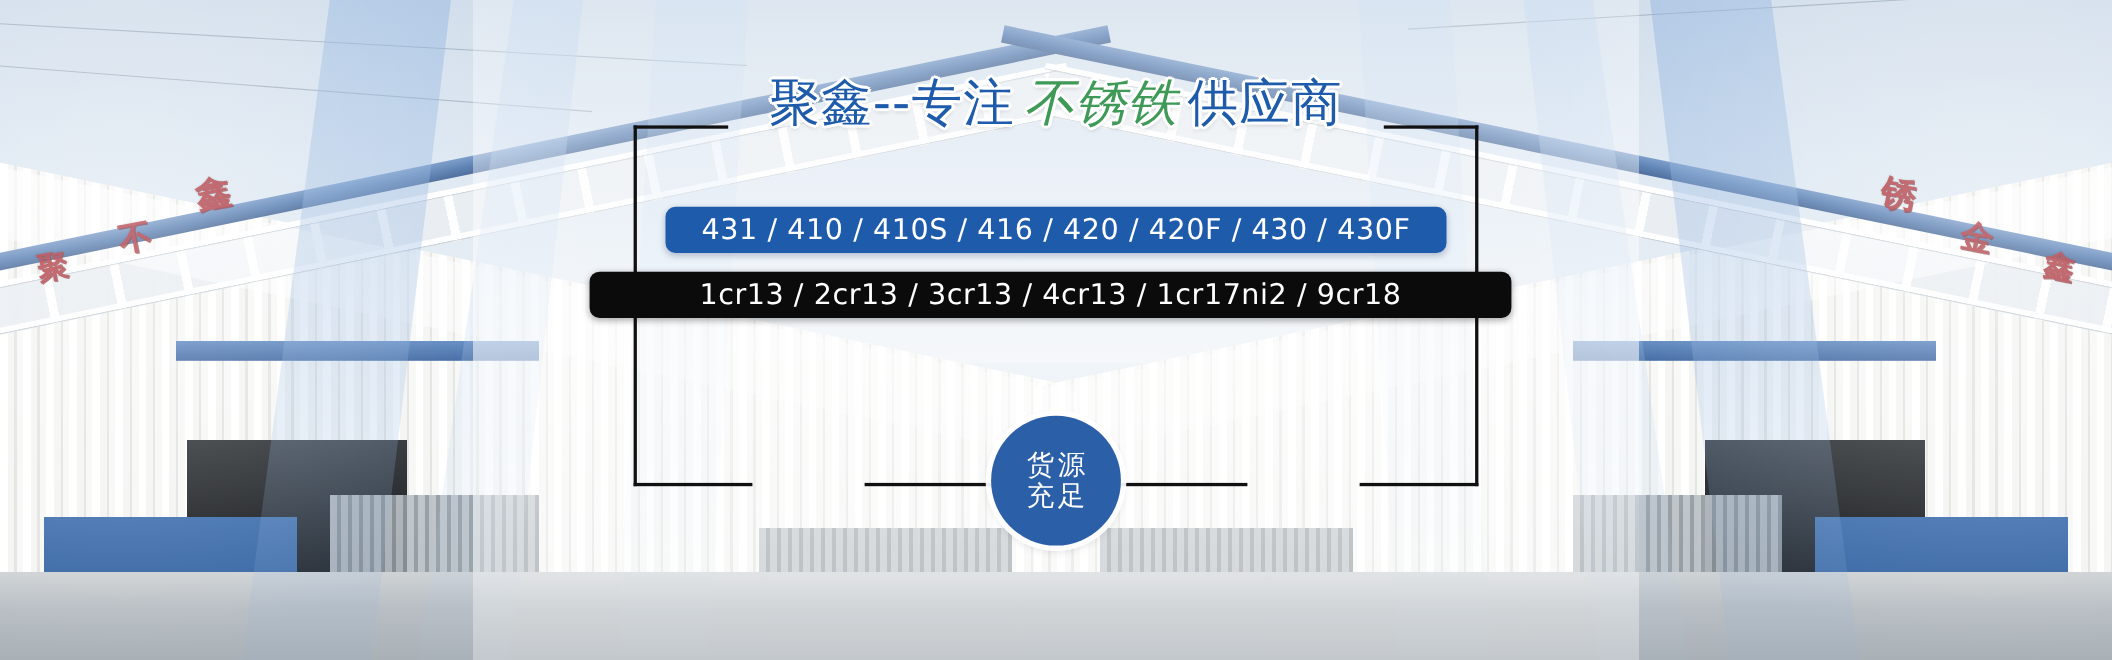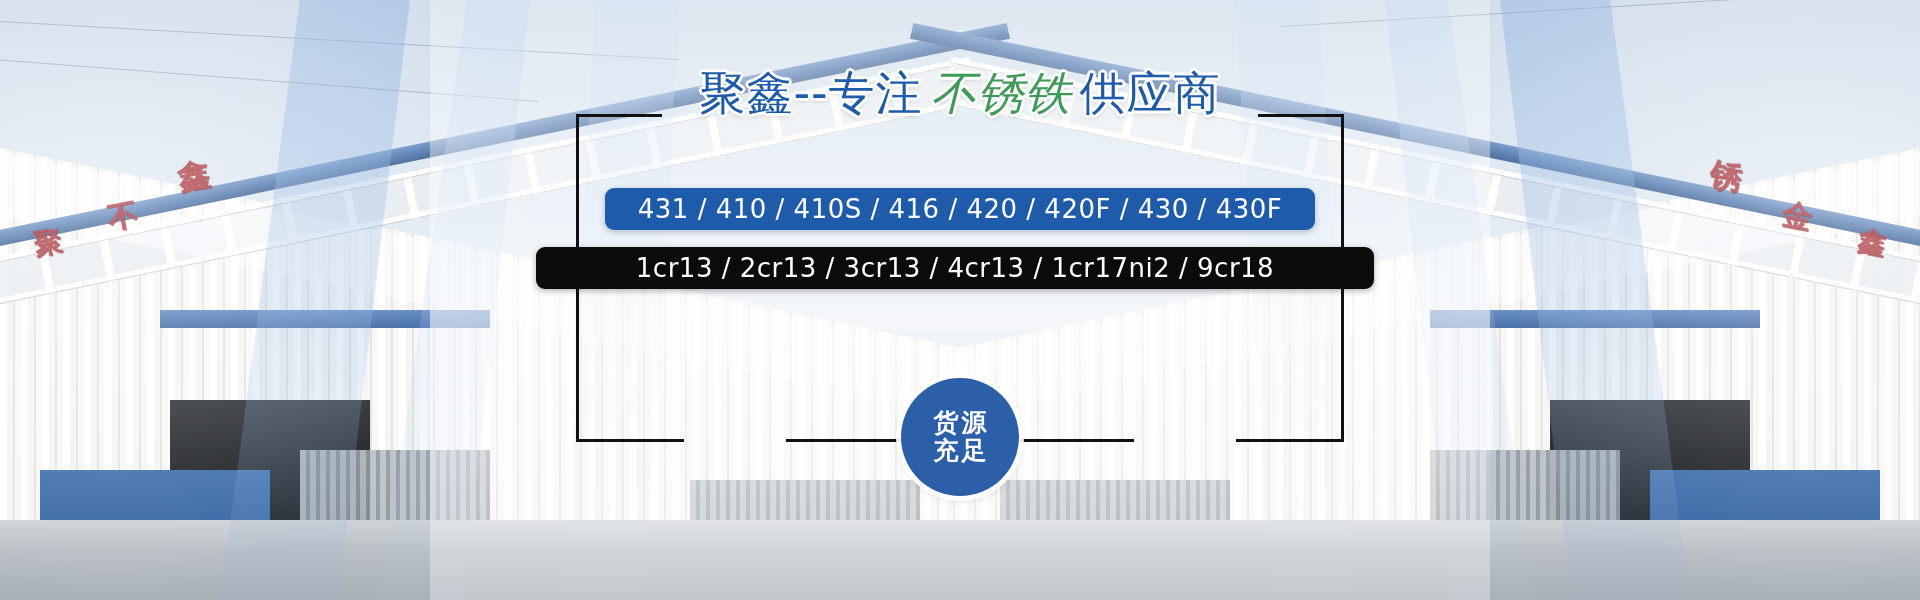--- a/index.html
+++ b/index.html
@@ -160,21 +160,21 @@
                background:#1e5bab; box-shadow:0 2px 6px rgba(20,50,95,.28); }
   .pill-dark { left:508px; top:247px; width:838px; height:42px;
                background:#0b0b0b; box-shadow:0 2px 6px rgba(0,0,0,.3);margin-left:28px; }
 
   
   .circles { position:absolute; left:0; top:372px; width:1920px; height:130px; z-index:8;
              display:flex; align-items:center; justify-content:center; gap:76px; }
   .circle {
     width:118px; height:118px; border-radius:50%;
     display:flex; flex-direction:column; align-items:center; justify-content:center;
-    color:#fff; font-weight:bold; font-size:25px; line-height:1.12;
+    color:#fff; font-weight:normal; font-size:25px; line-height:1.12;
     letter-spacing:3px; text-indent:3px;
     font-family:"DejaVu Sans","Liberation Sans",sans-serif;
     box-shadow:0 0 0 5px rgba(255,255,255,.92), 0 3px 10px rgba(0,0,0,.2);
   }
   .c-blue  { background:#2b5fa8; }
   .c-green { background:#40a863; }
 </style>
 </head>
 <body>
 

